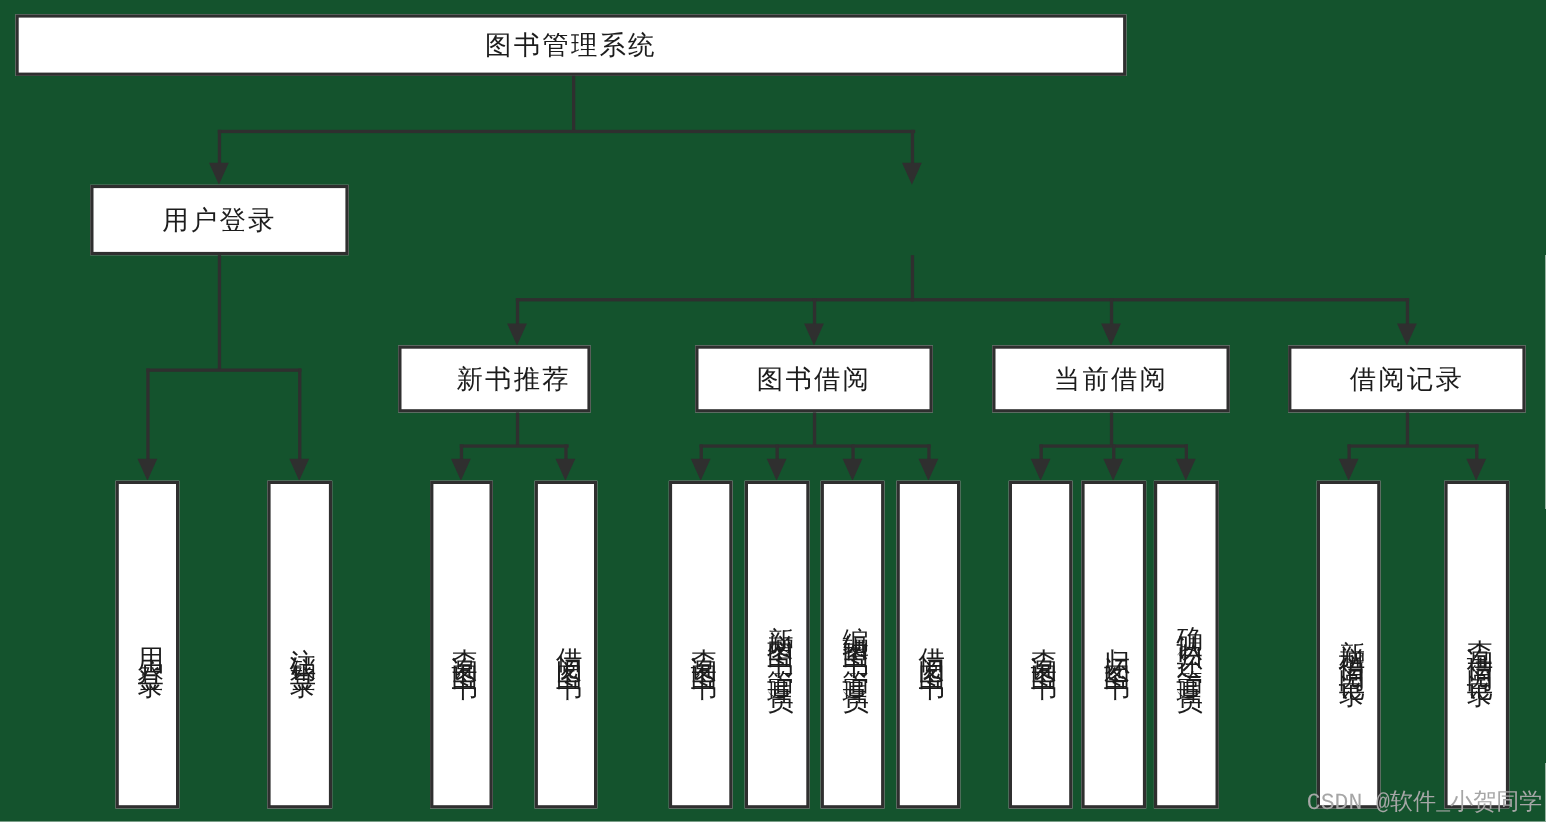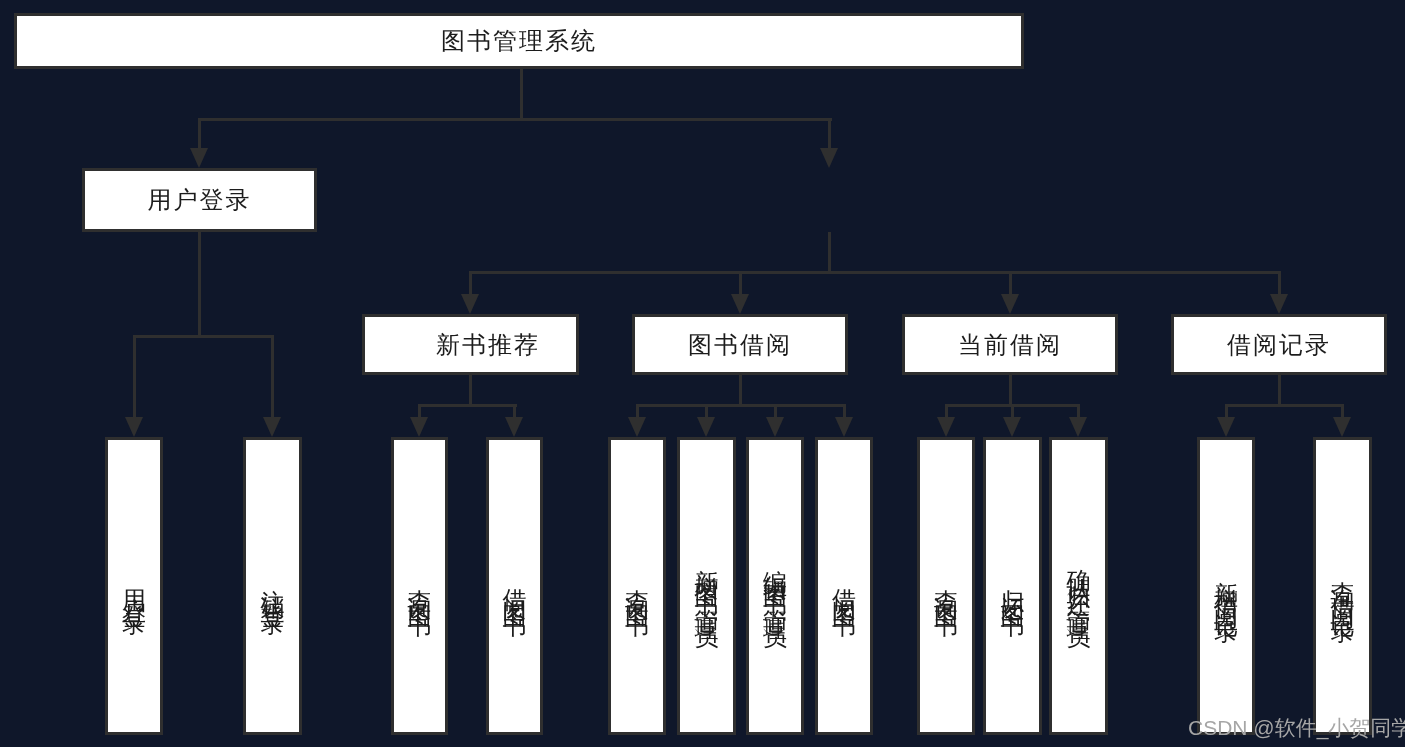--- a/index.html
+++ b/index.html
@@ -1,21 +1,21 @@
 <!DOCTYPE html>
 <html><head>
 <meta charset="utf-8">
 <style>
   html, body { margin: 0; padding: 0; background: #ffffff; }
   .canvas {
     position: relative;
     width: 1405px;
     height: 747px;
-    background: #0f172a;
-    font-family: Liberation Sans, sans-serif;
+    background: #14532d;
+    font-family: Liberation Mono, monospace;
     overflow: hidden;
   }
   .hbox {
     position: absolute;
     box-sizing: border-box;
     border: 3px solid #2f2f2f;
     background: #ffffff;
     display: flex;
     align-items: center;
     justify-content: center;
@@ -86,21 +86,21 @@
   <div class="hline" style="left:469px; top:271px; width:812px;"></div>
   <div class="vline" style="left:469px; top:271px; height:25px;"></div>
   <div class="ah" style="left:461px; top:294px;"></div>
   <div class="vline" style="left:739px; top:271px; height:25px;"></div>
   <div class="ah" style="left:731px; top:294px;"></div>
   <div class="vline" style="left:1009px; top:271px; height:25px;"></div>
   <div class="ah" style="left:1001px; top:294px;"></div>
   <div class="vline" style="left:1278px; top:271px; height:25px;"></div>
   <div class="ah" style="left:1270px; top:294px;"></div>
 
-  <div class="hbox" style="left:362px; top:314px; width:217px; height:61px;padding-left:35px;">新书推荐</div>
+  <div class="hbox" style="left:362px; top:314px; width:175px; height:61px;padding-left:35px;">新书推荐</div>
   <div class="hbox" style="left:632px; top:314px; width:216px; height:61px;">图书借阅</div>
   <div class="hbox" style="left:902px; top:314px; width:216px; height:61px;">当前借阅</div>
   <div class="hbox" style="left:1171px; top:314px; width:216px; height:61px;">借阅记录</div>
 
   <div class="vline" style="left:469px; top:375px; height:31px;"></div>
   <div class="hline" style="left:418px; top:404px; width:99px;"></div>
   <div class="vline" style="left:418px; top:404px; height:15px;"></div>
   <div class="ah" style="left:410px; top:417px;"></div>
   <div class="vline" style="left:513px; top:404px; height:15px;"></div>
   <div class="ah" style="left:505px; top:417px;"></div>

